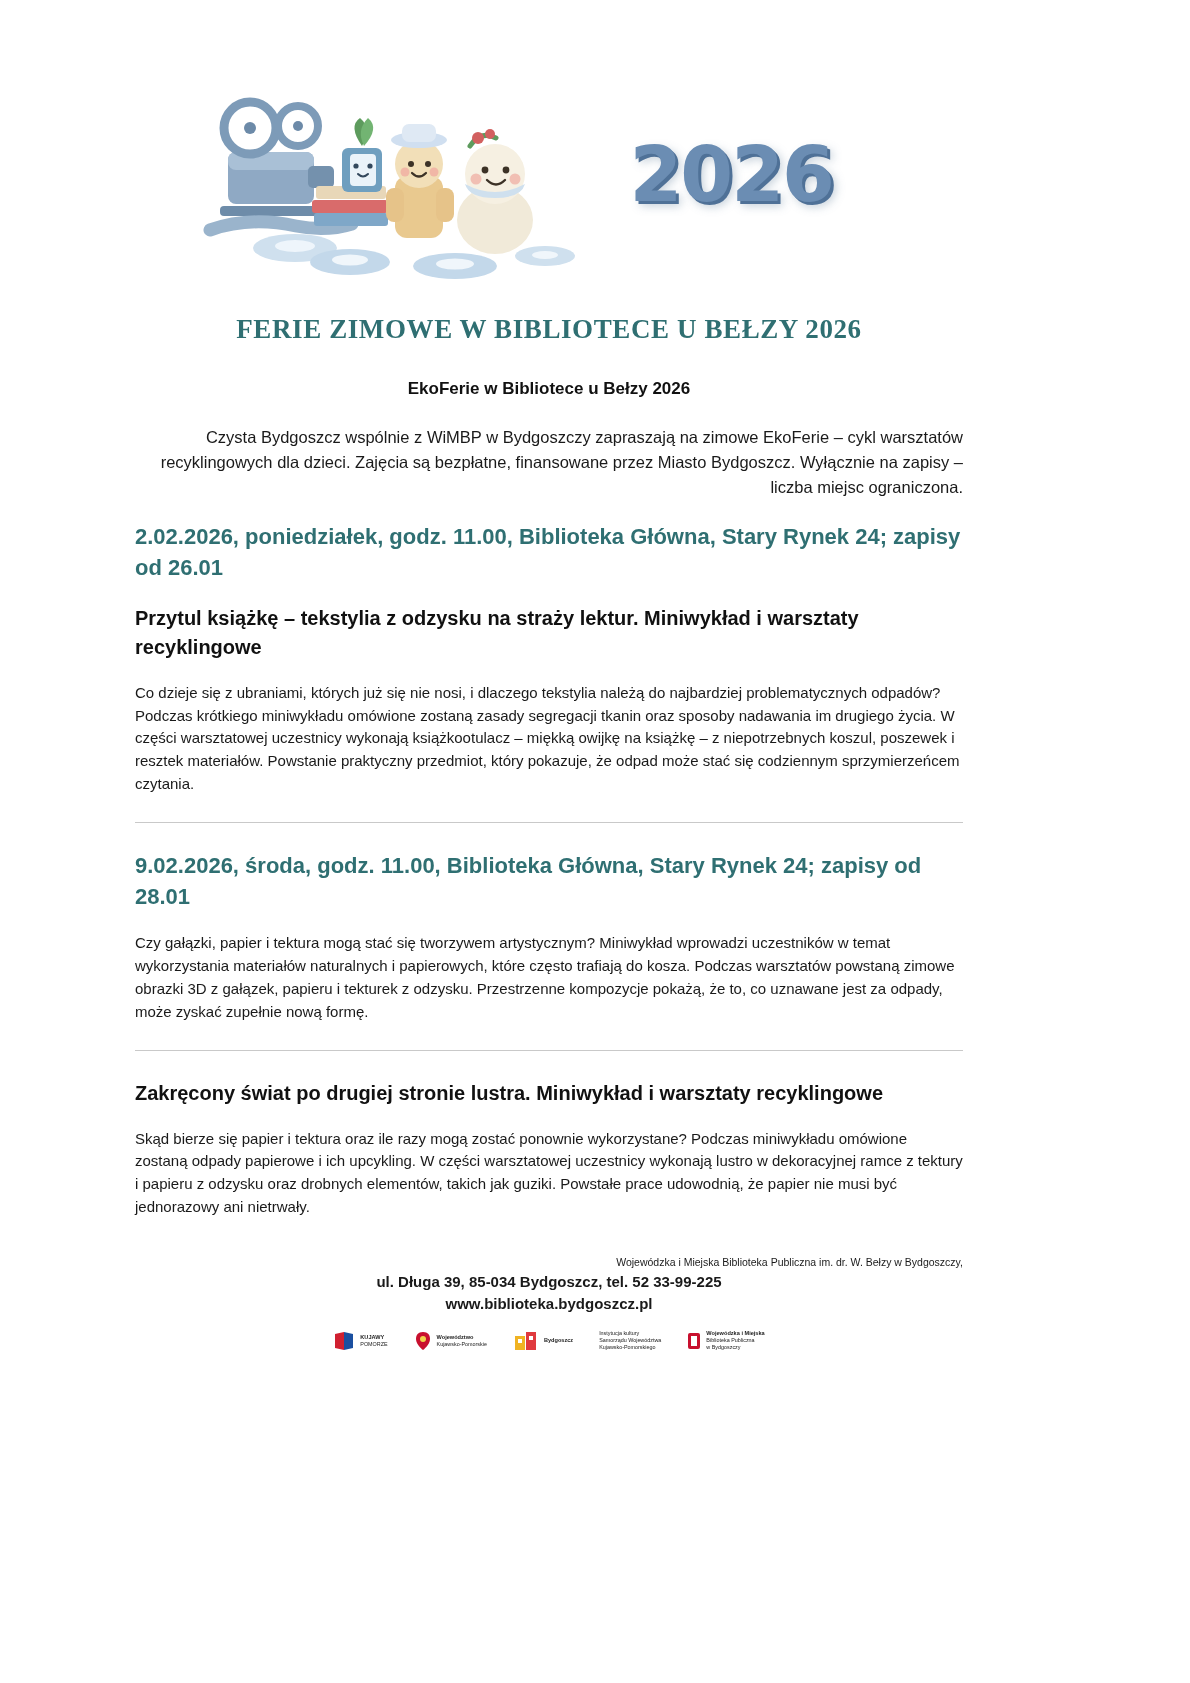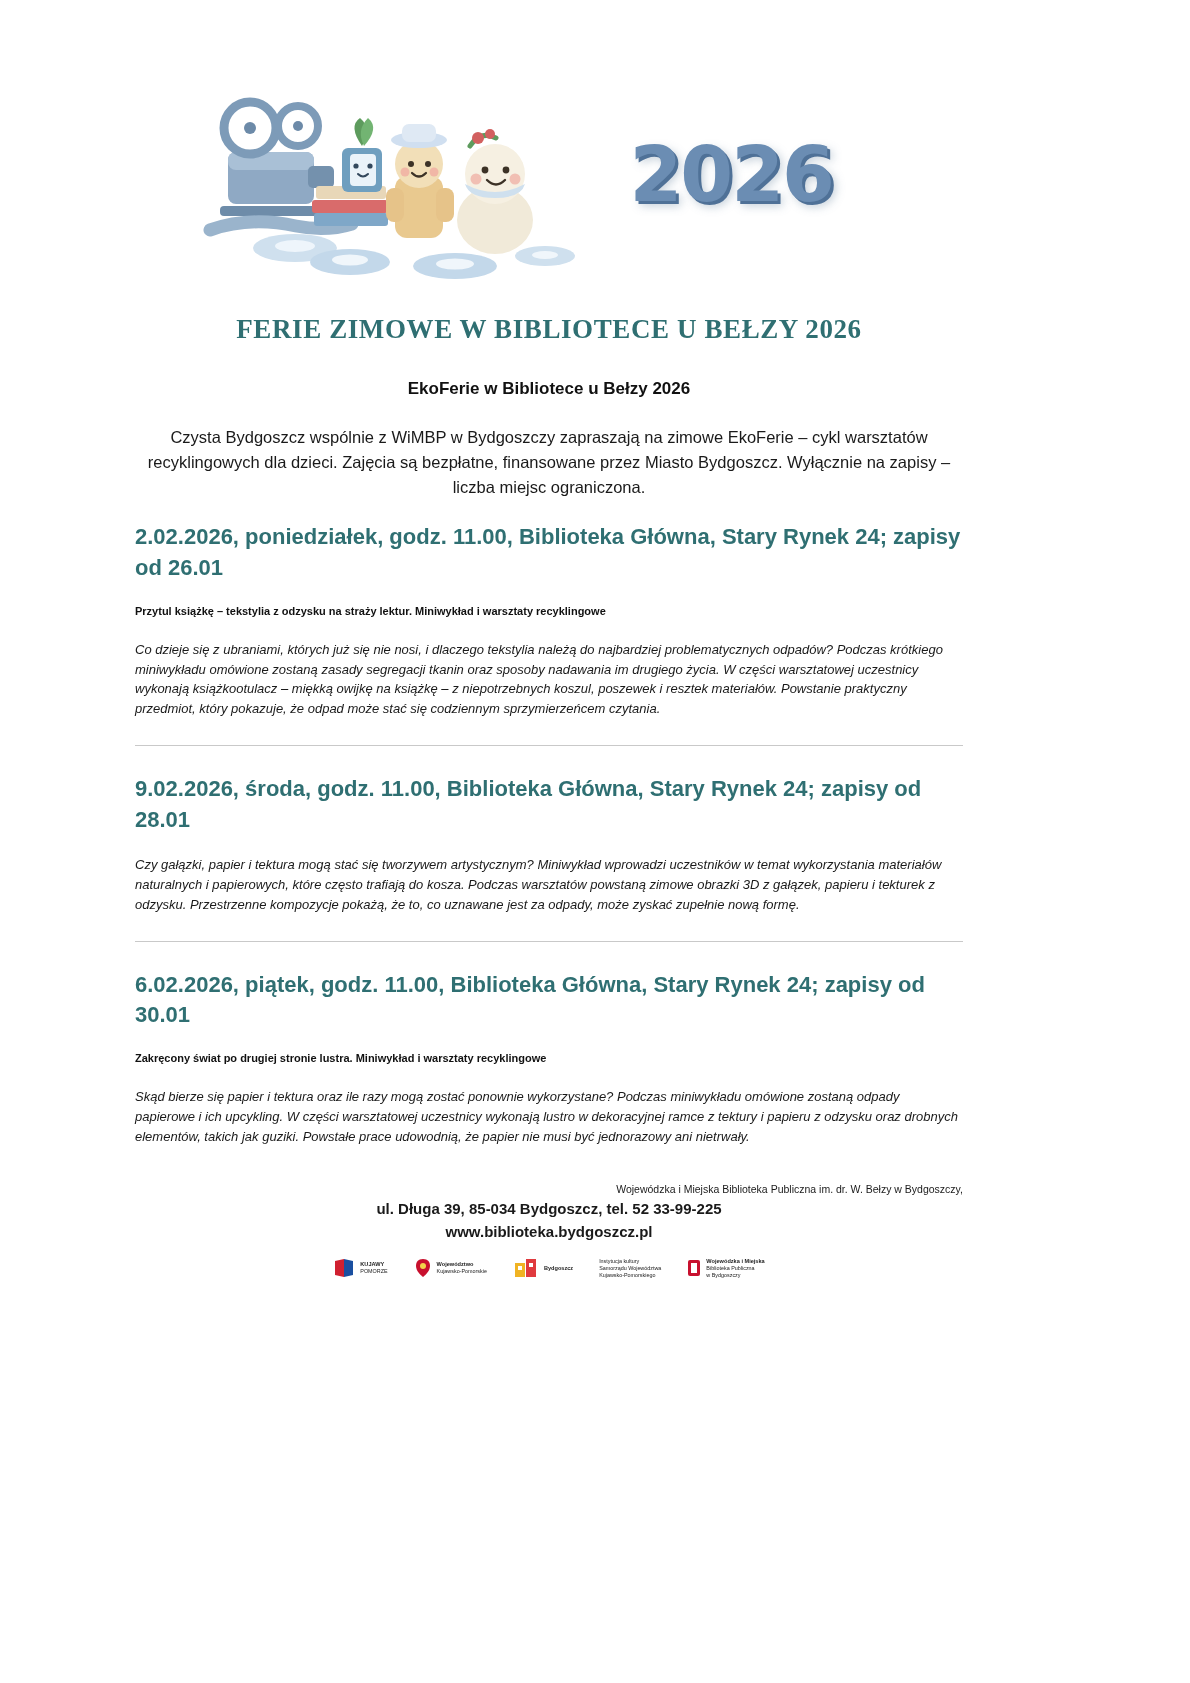--- a/index.html
+++ b/index.html
@@ -64,46 +64,45 @@
     font-size: 17px;
     color: #111;
     margin: 0 0 26px 0;
   }
 
   p.body-text {
     font-size: 16.5px;
     line-height: 1.52;
     color: #1a1a1a;
     margin: 0 0 22px 0;
-    text-align: center;
+    text-align: right;
   }
 
   .event {
     margin: 0 0 6px 0;
   }
   .event-date {
     font-weight: bold;
     font-size: 22px;
     color: #2f6f72;
     margin: 0 0 20px 0;
     line-height: 1.4;
   }
   .event-title {
     font-weight: bold;
-    font-size: 11px;
+    font-size: 20px;
     color: #111;
     margin: 0 0 20px 0;
     line-height: 1.45;
   }
   .event-desc {
-    font-size: 13px;
+    font-size: 15px;
     line-height: 1.52;
     color: #1a1a1a;
     margin: 0 0 12px 0;
-    font-style: italic;
   }
   hr.sep {
     border: none;
     border-top: 1px solid #c9c9c9;
     margin: 26px 0 28px 0;
   }
 
   
   .footer {
     margin-top: 36px;
@@ -220,21 +219,20 @@
   <hr class="sep">
 
   <section class="event">
     <p class="event-date">9.02.2026, środa, godz. 11.00, Biblioteka Główna, Stary Rynek 24; zapisy od 28.01</p>
     <p class="event-desc">Czy gałązki, papier i tektura mogą stać się tworzywem artystycznym? Miniwykład wprowadzi uczestników w temat wykorzystania materiałów naturalnych i papierowych, które często trafiają do kosza. Podczas warsztatów powstaną zimowe obrazki 3D z gałązek, papieru i tekturek z odzysku. Przestrzenne kompozycje pokażą, że to, co uznawane jest za odpady, może zyskać zupełnie nową formę.</p>
   </section>
 
   <hr class="sep">
 
   <section class="event">
-    <p class="event-date">6.02.2026, piątek, godz. 11.00, Biblioteka Główna, Stary Rynek 24; zapisy od 30.01</p>
     <p class="event-title">Zakręcony świat po drugiej stronie lustra. Miniwykład i warsztaty recyklingowe</p>
     <p class="event-desc">Skąd bierze się papier i tektura oraz ile razy mogą zostać ponownie wykorzystane? Podczas miniwykładu omówione zostaną odpady papierowe i ich upcykling. W części warsztatowej uczestnicy wykonają lustro w dekoracyjnej ramce z tektury i papieru z odzysku oraz drobnych elementów, takich jak guziki. Powstałe prace udowodnią, że papier nie musi być jednorazowy ani nietrwały.</p>
   </section>
 
   <footer class="footer">
     <div class="footer-line bold">Wojewódzka i Miejska Biblioteka Publiczna im. dr. W. Bełzy w Bydgoszczy,</div>
     <div class="footer-line">ul. Długa 39, 85-034 Bydgoszcz, tel. 52 33-99-225</div>
     <div class="footer-line">www.biblioteka.bydgoszcz.pl</div>
 
     <div class="logos">

